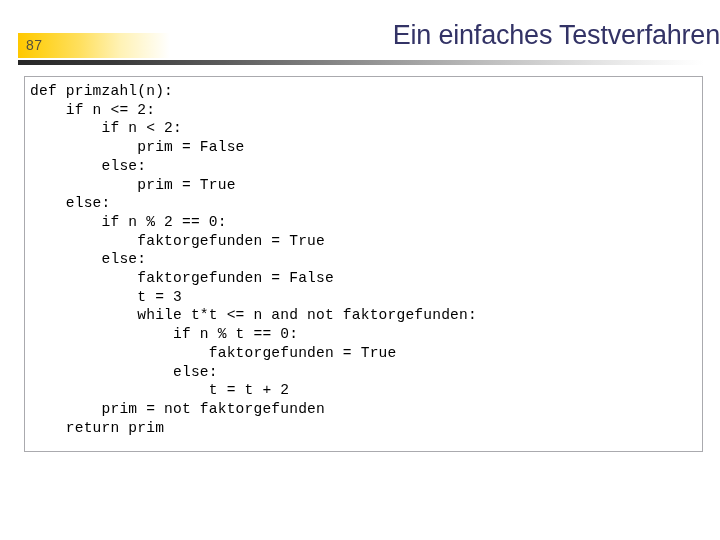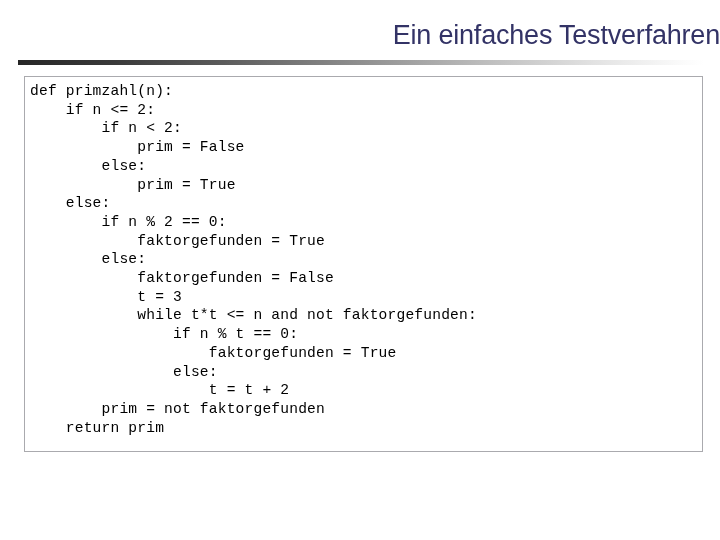--- a/index.html
+++ b/index.html
@@ -95,20 +95,23 @@
     letter-spacing: 0.18px;
   }
 </style>
 </head>
 <body>
 
 <div class="slide">
 
   <div class="header">
 
+    <div class="page-badge">
+      <span class="page-badge-num">87</span>
+    </div>
 
     <div class="header-rule"></div>
 
     <div class="slide-title">Ein einfaches Testverfahren</div>
   </div>
 
   <div class="code-box">
     <pre class="code-block">def primzahl(n):
     if n &lt;= 2:
         if n &lt; 2:

